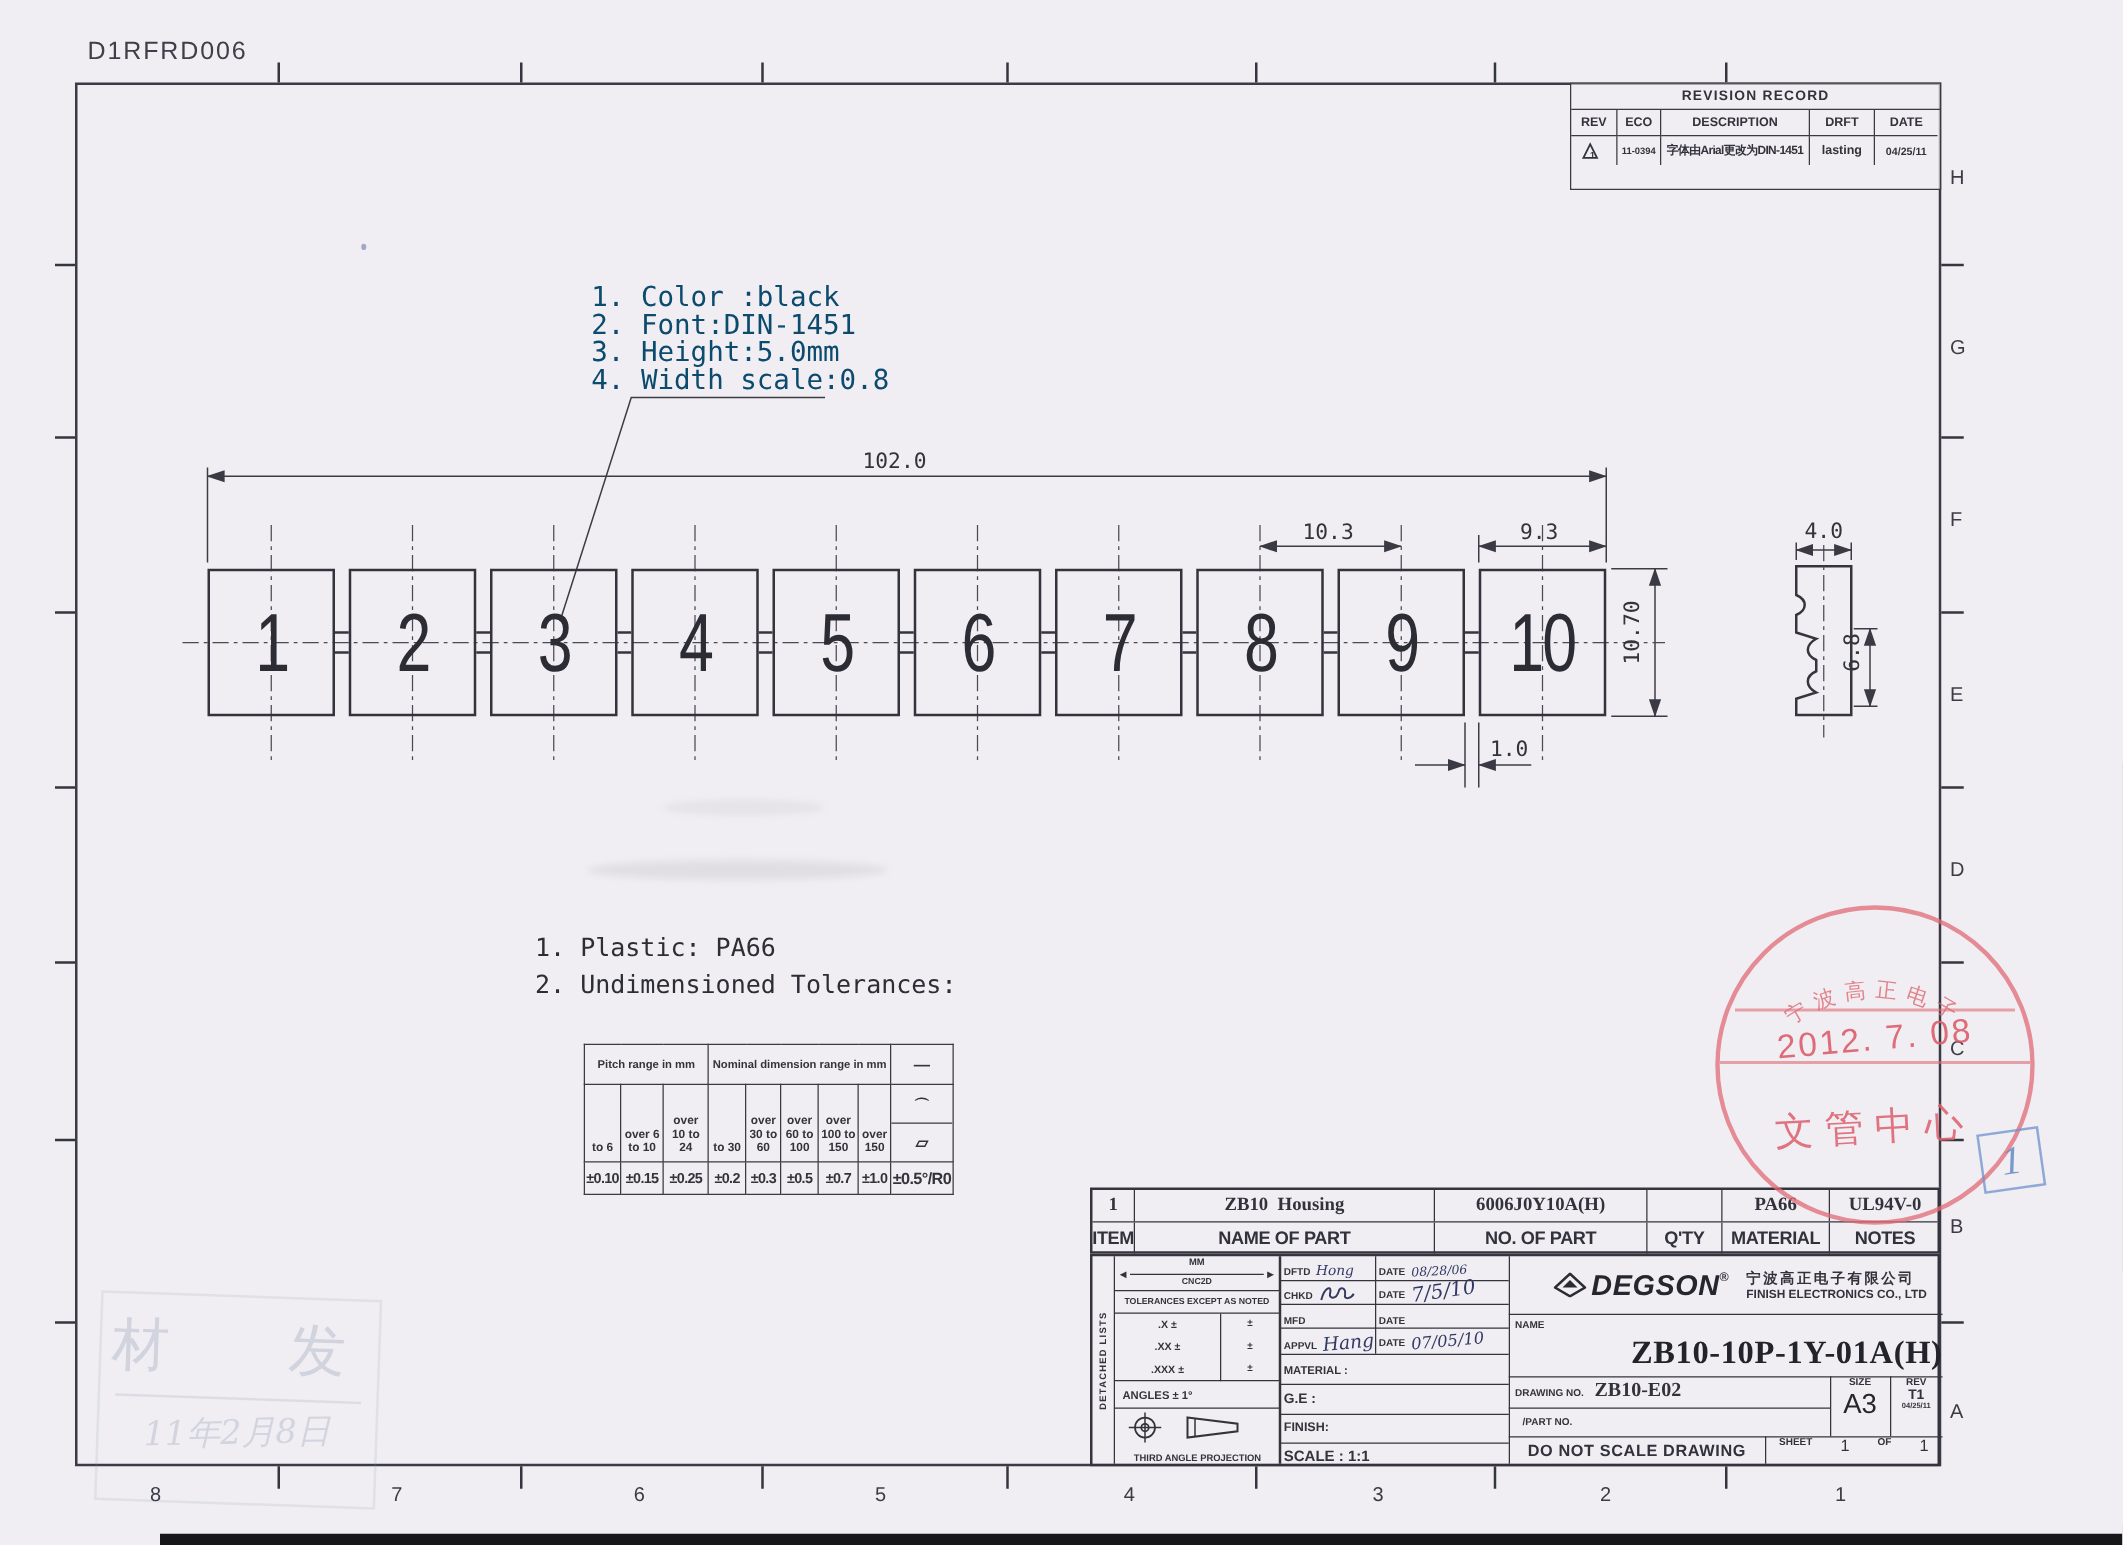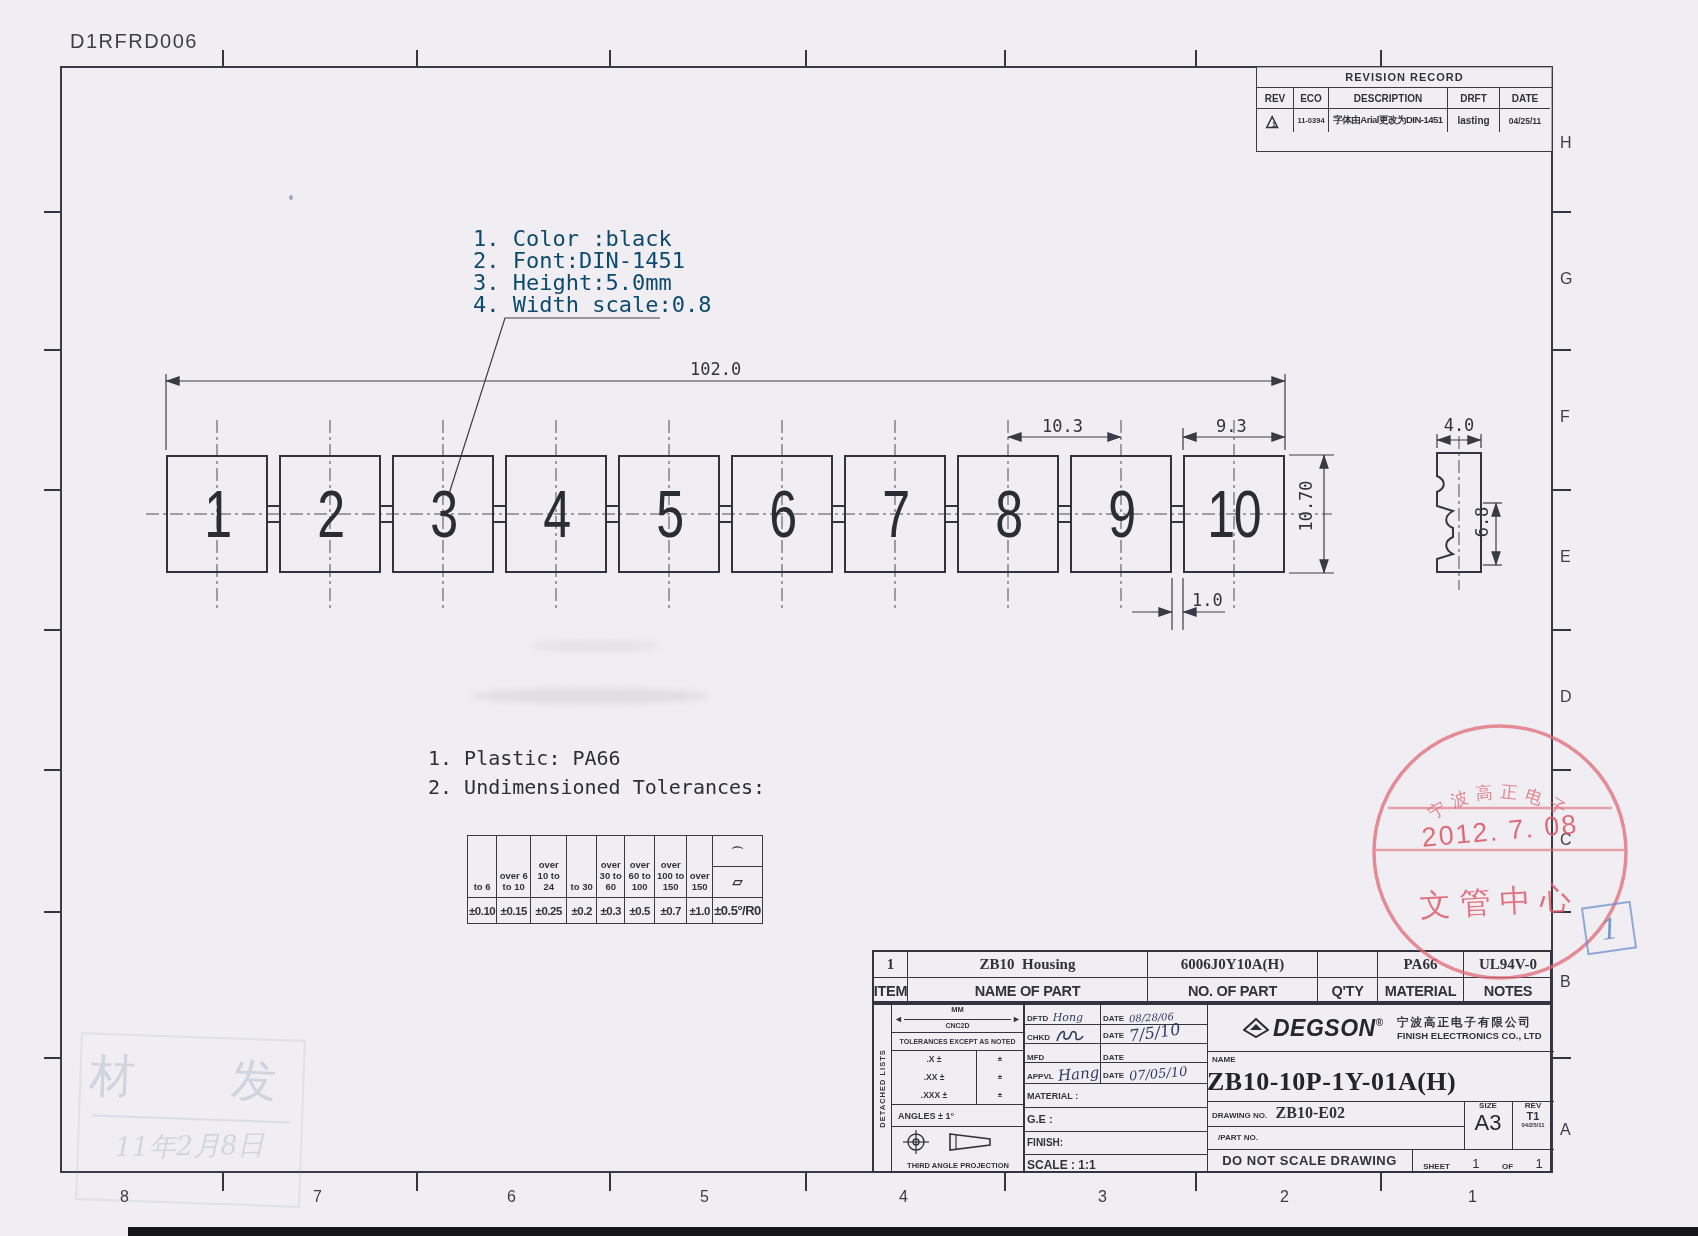--- a/index.html
+++ b/index.html
@@ -285,20 +285,25 @@
         <col style="width:34px">
         <col style="width:36px">
       <col style="width:30px">
         <col style="width:28px">
         <col style="width:30px">
         <col style="width:32px">
         <col style="width:26px">
       <col style="width:34px">
     </colgroup>
     <tbody>
+        <tr style="height:32px">
+      <th class="hd" colspan="3">Pitch range in mm</th>
+      <th class="hd" colspan="5">Nominal dimension range in mm</th>
+      <td class="sym">—</td>
+    </tr>
     <tr style="height:62px">
       <td class="rg">to 6</td>
       <td class="rg">over 6 to 10</td>
       <td class="rg">over 10 to 24</td>
       <td class="rg">to 30</td>
       <td class="rg">over 30 to 60</td>
       <td class="rg">over 60 to 100</td>
       <td class="rg">over 100 to 150</td>
       <td class="rg">over 150</td>
       <td style="padding:0">
@@ -441,21 +446,21 @@
       <span style="font-size:23px;font-weight:bold;font-style:italic;letter-spacing:.5px;color:#26262e;margin-left:4px">DEGSON</span>
       <span style="font-size:10px;font-weight:bold;vertical-align:super;margin-top:-12px">®</span>
       <div style="margin-left:14px">
         <div style="font-size:11.5px;font-weight:bold;letter-spacing:2px">宁波高正电子有限公司</div>
         <div style="font-size:9.5px;font-weight:bold">FINISH ELECTRONICS CO., LTD</div>
       </div>
     </div>
 
     <div class="bx" style="left:333px;top:46px;width:347px;height:50px">
       <div class="lbl" style="position:absolute;left:5px;top:4px">NAME</div>
-      <div style="position:absolute;left:0;top:16px;width:347px;text-align:left;font-family:'Liberation Serif',serif;font-weight:bold;font-size:26px;letter-spacing:.5px;color:#23232b">ZB10-10P-1Y-01A(H)</div>
+      <div style="position:absolute;left:0;top:16px;width:347px;text-align:right;font-family:'Liberation Serif',serif;font-weight:bold;font-size:26px;letter-spacing:.5px;color:#23232b">ZB10-10P-1Y-01A(H)</div>
     </div>
 
     <div class="vline" style="left:590px;top:96px;height:48px"></div>
     <div class="vline" style="left:638px;top:96px;height:48px"></div>
     <div class="hline" style="left:333px;top:121px;width:257px"></div>
     <div class="bx" style="left:338px;top:99px">
       <span class="lbl">DRAWING NO.</span>
       <span style="font-family:'Liberation Serif',serif;font-weight:bold;font-size:16px;margin-left:4px">ZB10-E02</span>
     </div>
     <div class="bx lbl" style="left:344px;top:128px">/PART  NO.</div>
@@ -464,21 +469,21 @@
       <div style="font-size:22px;color:#26262e">A3</div>
     </div>
     <div class="bx" style="left:638px;top:96px;width:42px;height:48px;text-align:center">
       <div class="lbl">REV</div>
       <div style="font-size:11px;font-weight:bold">T1</div>
       <div style="font-size:6px;font-weight:bold">04/25/11</div>
     </div>
 
     <div class="vline" style="left:538px;top:144px;height:22px"></div>
     <div class="bx" style="left:333px;top:144px;width:205px;height:22px;display:flex;align-items:center;justify-content:center;font-size:13px;font-weight:bold;letter-spacing:.5px">DO NOT SCALE DRAWING</div>
-    <div class="bx" style="left:538px;top:144px;width:142px;height:22px;display:flex;align-items:flex-end;justify-content:space-around">
+    <div class="bx" style="left:538px;top:144px;width:142px;height:22px;display:flex;align-items:flex-start;justify-content:space-around">
       <span class="lbl">SHEET</span>
       <span style="font-size:13px">1</span>
       <span class="lbl">OF</span>
       <span style="font-size:13px">1</span>
     </div>
   </div>
 
   <svg id="red-stamp" class="abs" width="290" height="290">
     <defs>
       <path id="arcTop" d="M 32,168 A 112,112 0 0 1 248,168" fill="none"></path>

